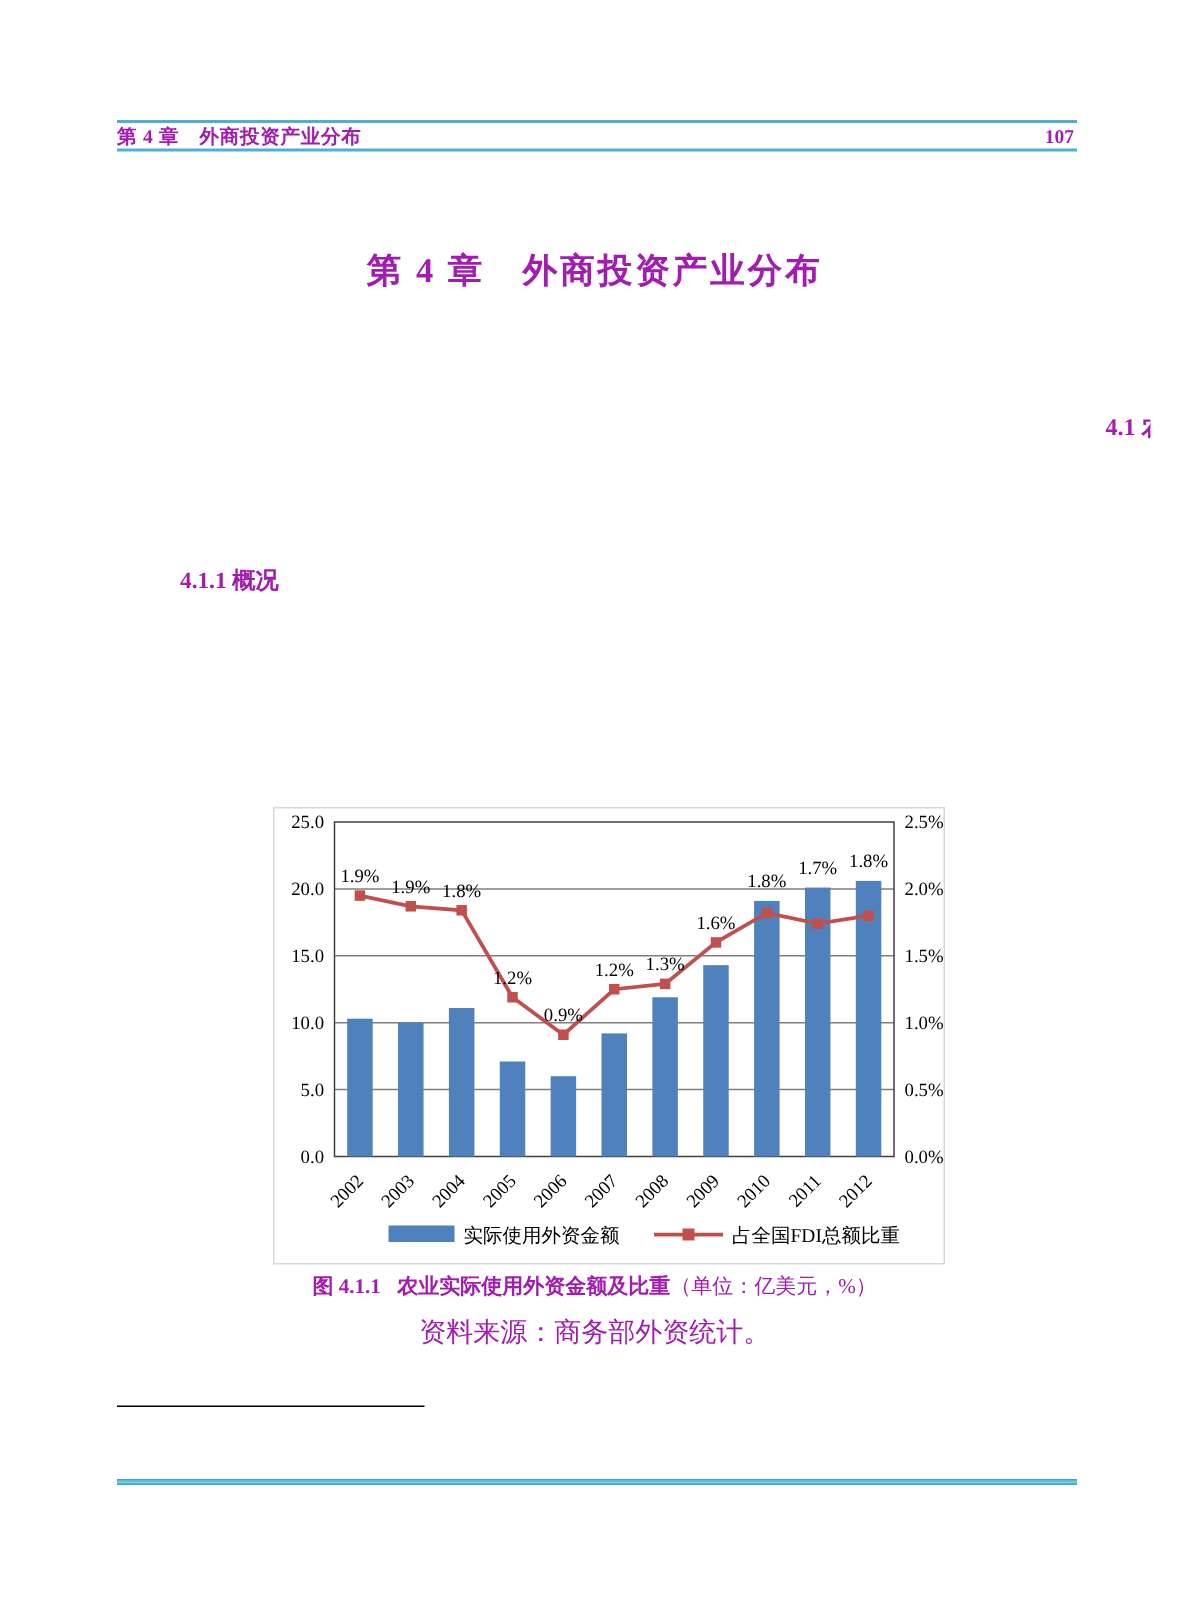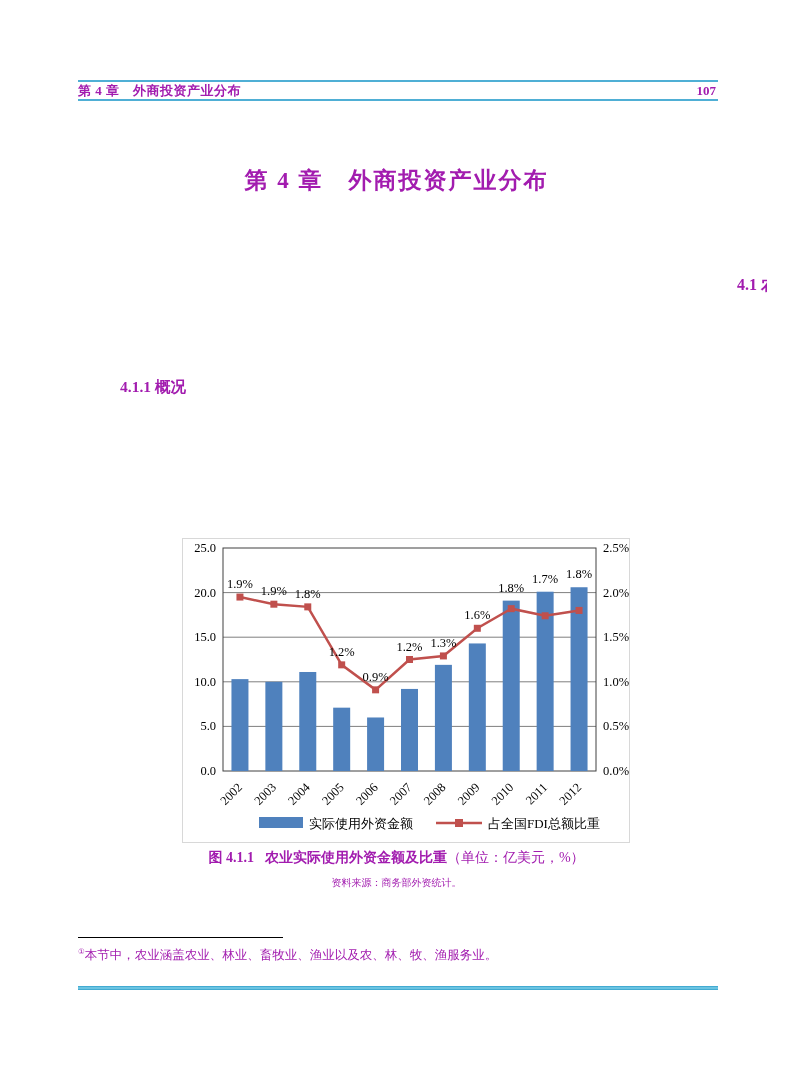--- a/index.html
+++ b/index.html
@@ -42,21 +42,21 @@
   .tick{font-size:12.5px;font-family:"Liberation Serif","DejaVu Serif",serif;}
   .xtick{font-size:12.5px;font-family:"Liberation Serif","DejaVu Serif",serif;}
   .dlabel{font-size:12.5px;font-family:"Liberation Serif","DejaVu Serif",serif;}
   .legend{font-size:13px;font-family:"Liberation Serif","DejaVu Serif",serif;}
   .fig-caption{
     position:absolute;left:0;top:849px;width:793px;text-align:center;font-size:14px;
   }
   .fig-caption .cap-bold{font-weight:bold;margin-top:13px;}
   .fig-caption .cap-label{font-weight:bold;margin-right:11px;}
   .fig-source{
-    position:absolute;left:0;top:876px;width:793px;text-align:center;font-size:10px;
+    position:absolute;left:0;top:876px;width:793px;text-align:center;font-size:18px;
   }
   
   .footnote-rule{position:absolute;left:78px;top:937px;width:205px;border-top:1px solid #000;}
   .footnote{position:absolute;left:78px;top:946px;width:640px;font-size:12.5px;line-height:19px;}
   
   .bottom-bar{
     position:absolute;left:78px;top:986px;width:640px;height:4px;
     background:linear-gradient(#2f9ec9,#7fd0ea 50%,#2f9ec9);
   }
 </style>
@@ -152,19 +152,16 @@
   </div>
 
   <div class="fig-caption">
     <span class="cap-label">图 4.1.1</span><span class="cap-bold">农业实际使用外资金额及比重</span><span>（单位：亿美元，%）</span>
   </div>
 
   <div class="fig-source">资料来源：商务部外资统计。</div>
 
   <div class="footnote-rule"></div>
 
-  <div class="footnote">
-    <sup>①</sup><span>本节中，农业涵盖农业、林业、畜牧业、渔业以及农、林、牧、渔服务业。</span>
-  </div>
 
   <div class="bottom-bar"></div>
 
 </div>
 
 </body></html>

